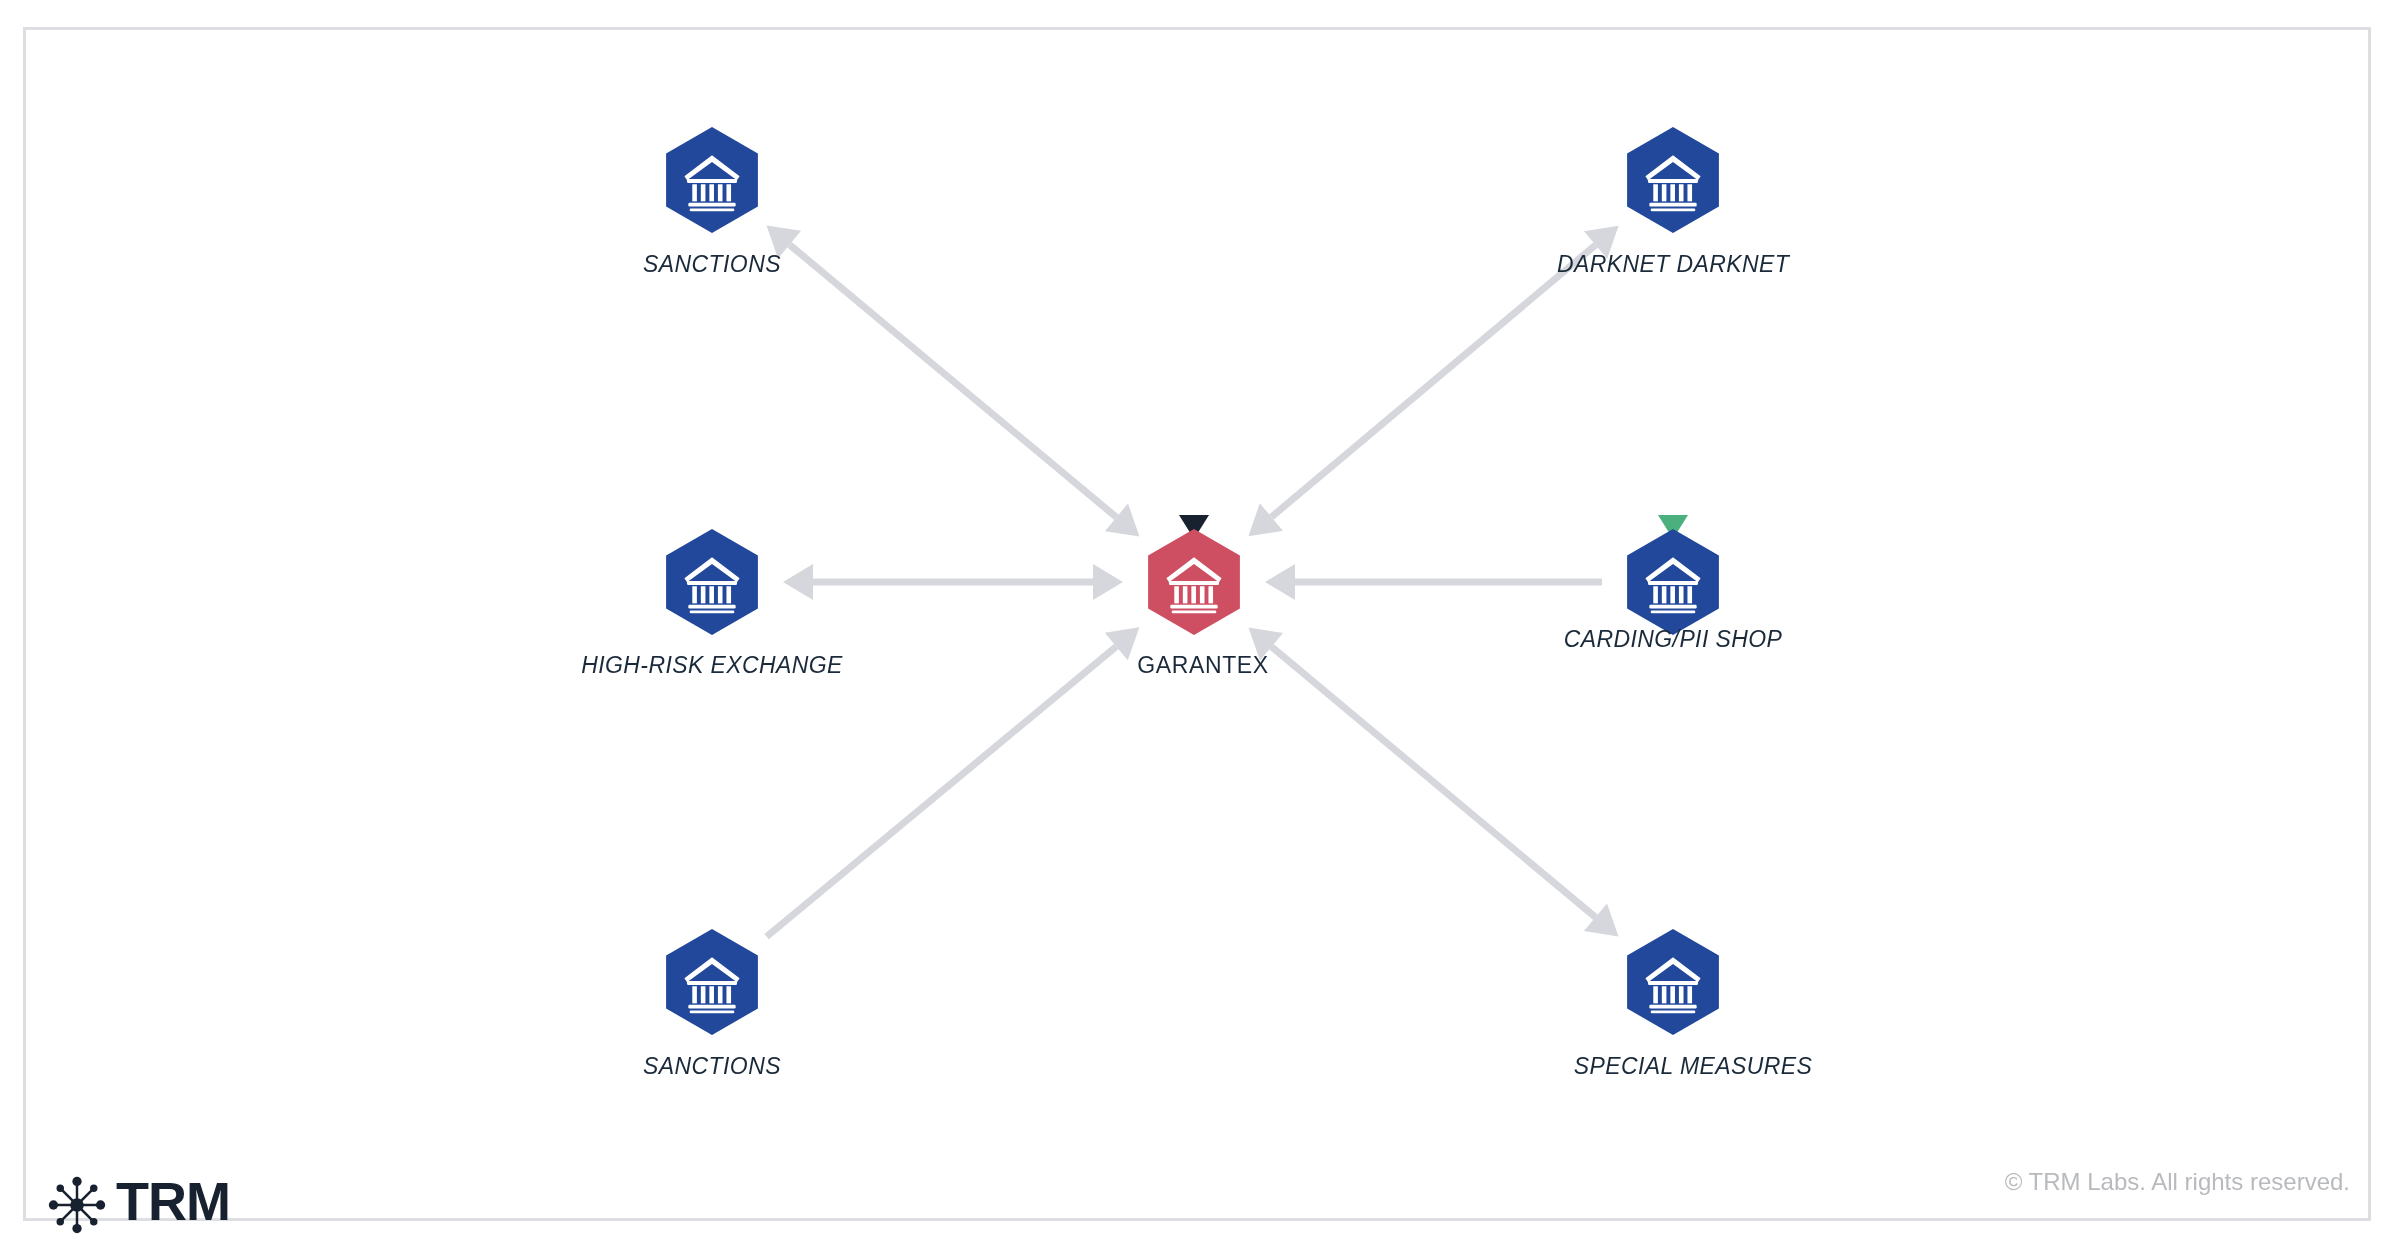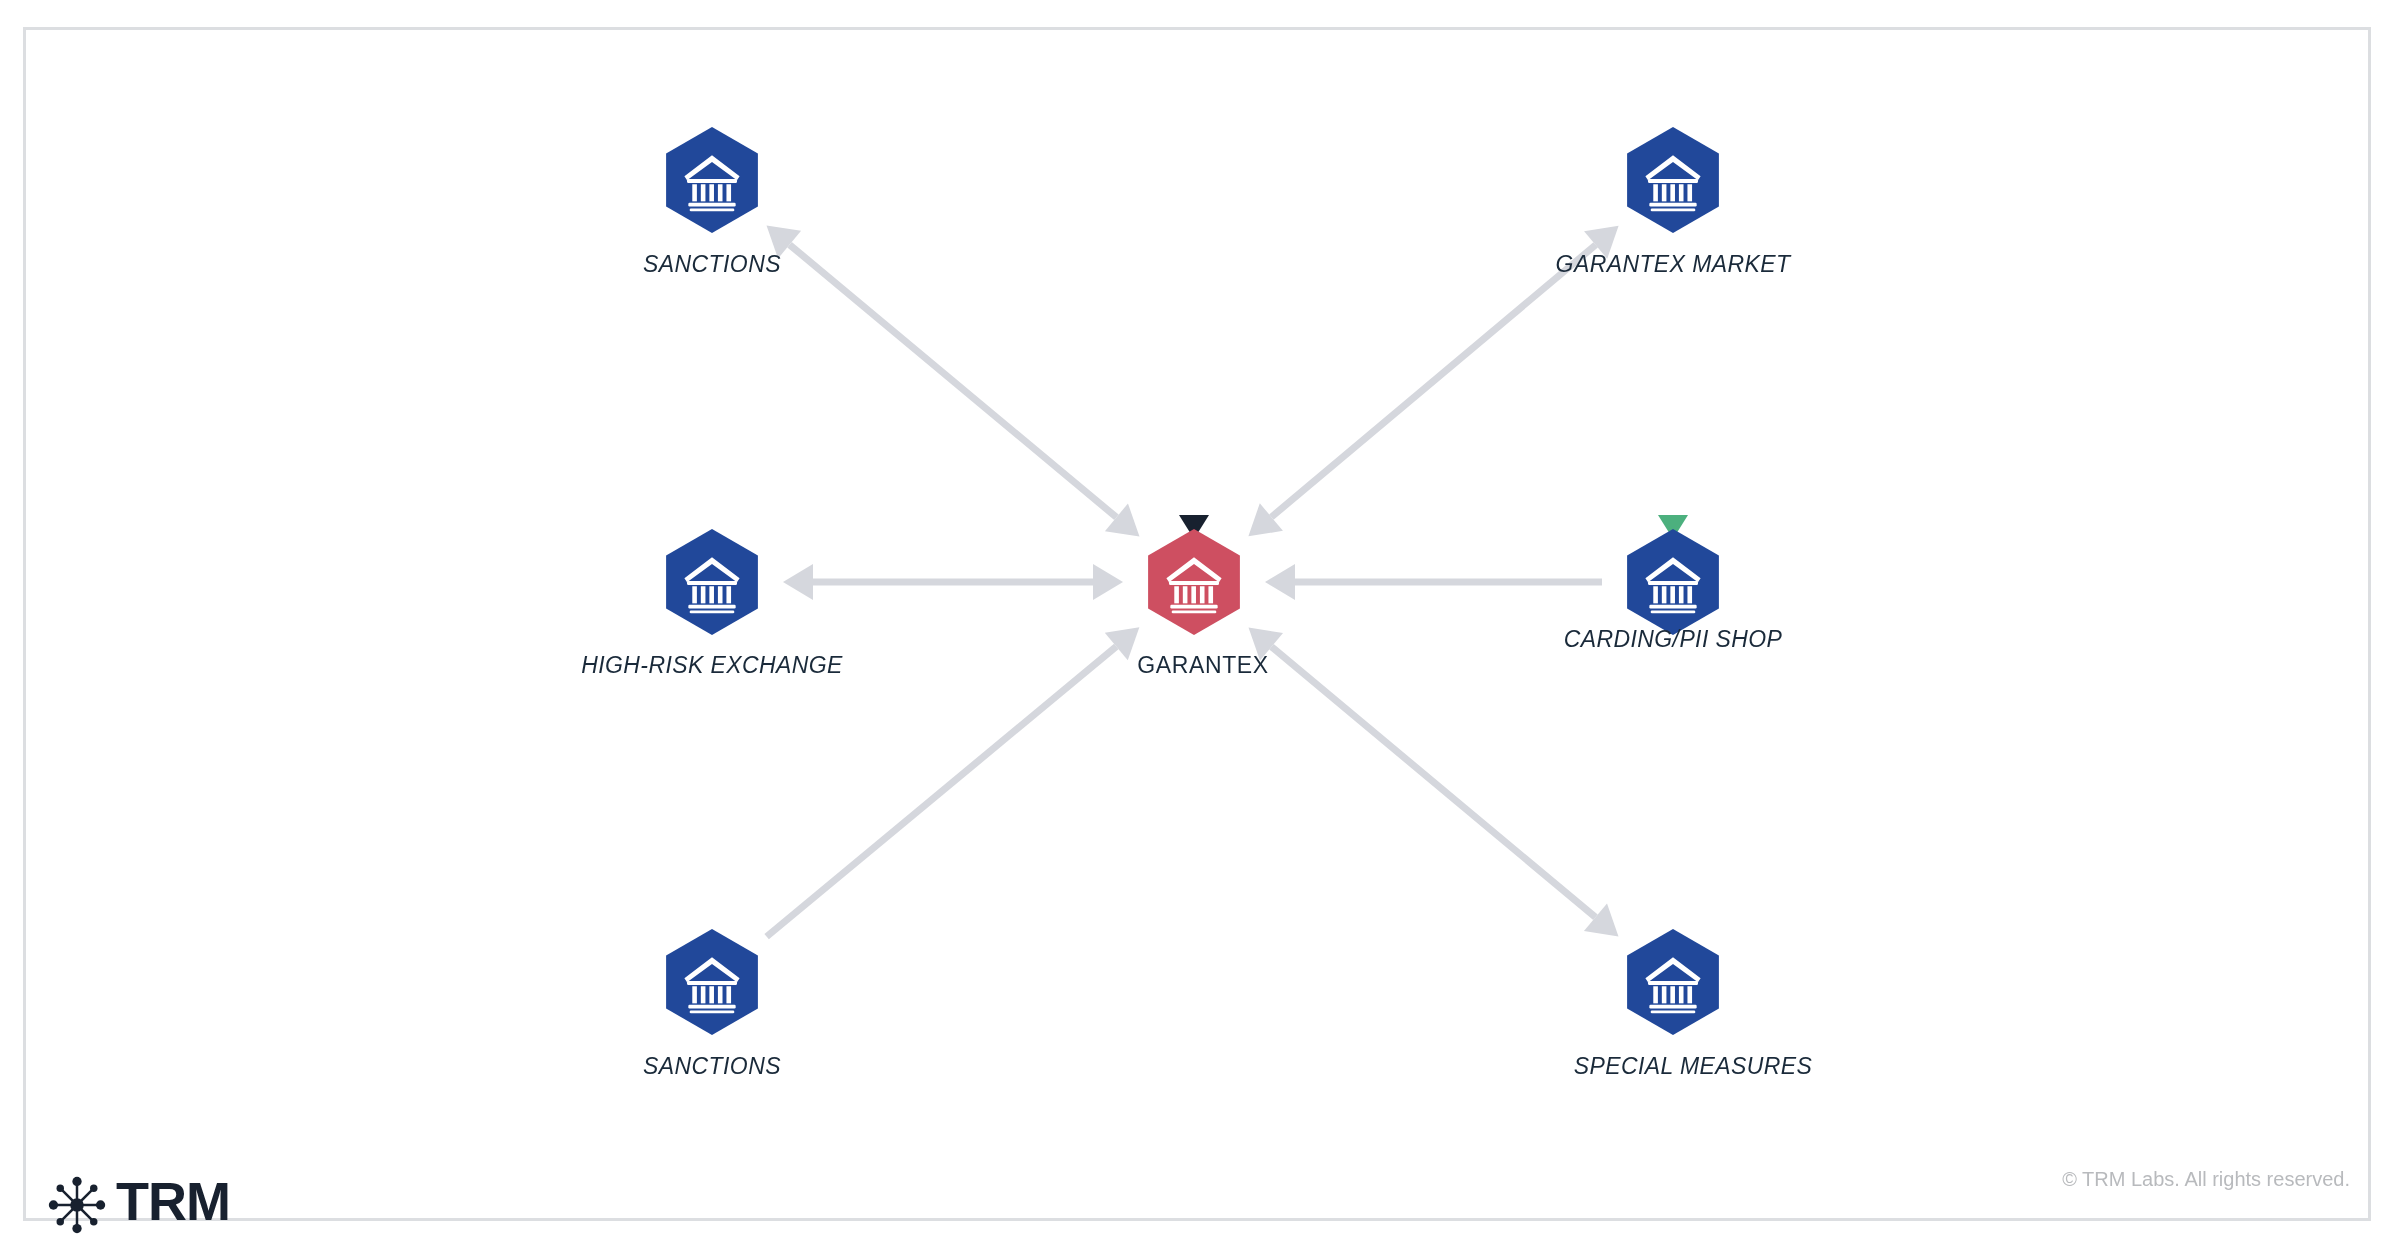--- a/index.html
+++ b/index.html
@@ -79,21 +79,21 @@
     font-size: 54px;
     color: #18212f;
     letter-spacing: -1px;
     line-height: 1;
   }
   #copyright {
     position: absolute;
     right: 50px;
     top: 1168px;
     font-family: "Liberation Sans", sans-serif;
-    font-size: 20px;
+    font-size: 24px;
     color: #b8babd;
     white-space: nowrap;
   }
 </style>
 </head>
 <body>
 
 <div id="page">
 
   <div id="frame"></div>
@@ -172,21 +172,21 @@
         </g>
         <g>
           <polygon points="1673.00,929.00 1718.90,955.50 1718.90,1008.50 1673.00,1035.00 1627.10,1008.50 1627.10,955.50" fill="#21489a"></polygon>
           <use href="#bank-glyph" transform="translate(1640.14,948.14) scale(0.6572)" xlink:href="#bank-glyph"></use>
         </g>
       </g>
   </svg>
 
   <div id="label-layer">
       <div class="node-label" style="left: 712px; top: 253px;">SANCTIONS</div>
-      <div class="node-label" style="left: 1673px; top: 253px;">GARANTEX MARKET</div>
+      <div class="node-label" style="left: 1673px; top: 253px;">DARKNET DARKNET</div>
       <div class="node-label" style="left: 712px; top: 654px;">HIGH-RISK EXCHANGE</div>
       <div class="node-label upright" style="left: 1194px; top: 654px;">GARANTEX</div>
       <div class="node-label" style="left: 1673px; top: 628px; text-align: center;">CARDING/PII SHOP</div>
       <div class="node-label" style="left: 712px; top: 1055px;">SANCTIONS</div>
       <div class="node-label" style="left: 1673px; top: 1055px; margin-left: 20px;">SPECIAL MEASURES</div>
     </div>
 
   <div id="footer-logo">
     <svg width="62" height="62" viewBox="0 0 100 100" xmlns="http://www.w3.org/2000/svg">
       <g stroke="#18212f" stroke-width="4" stroke-linecap="round">

